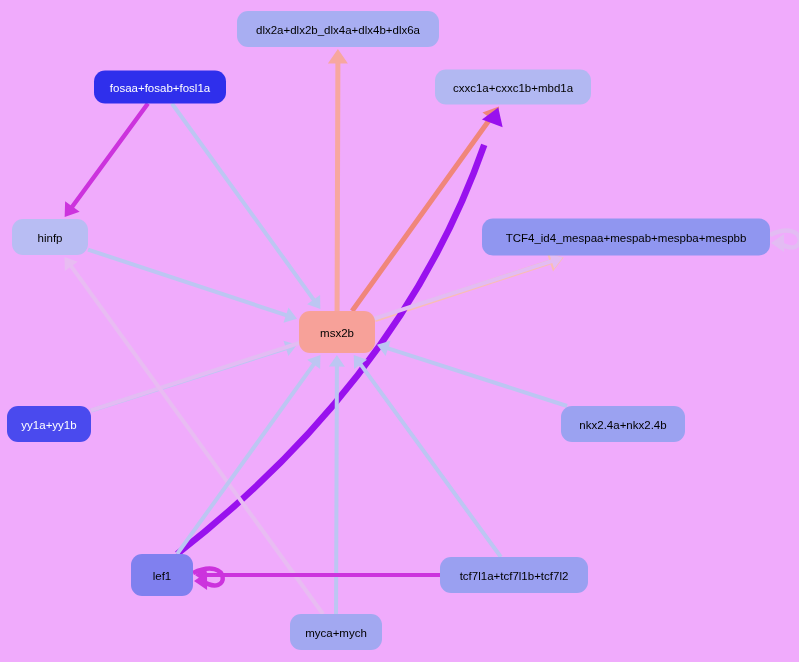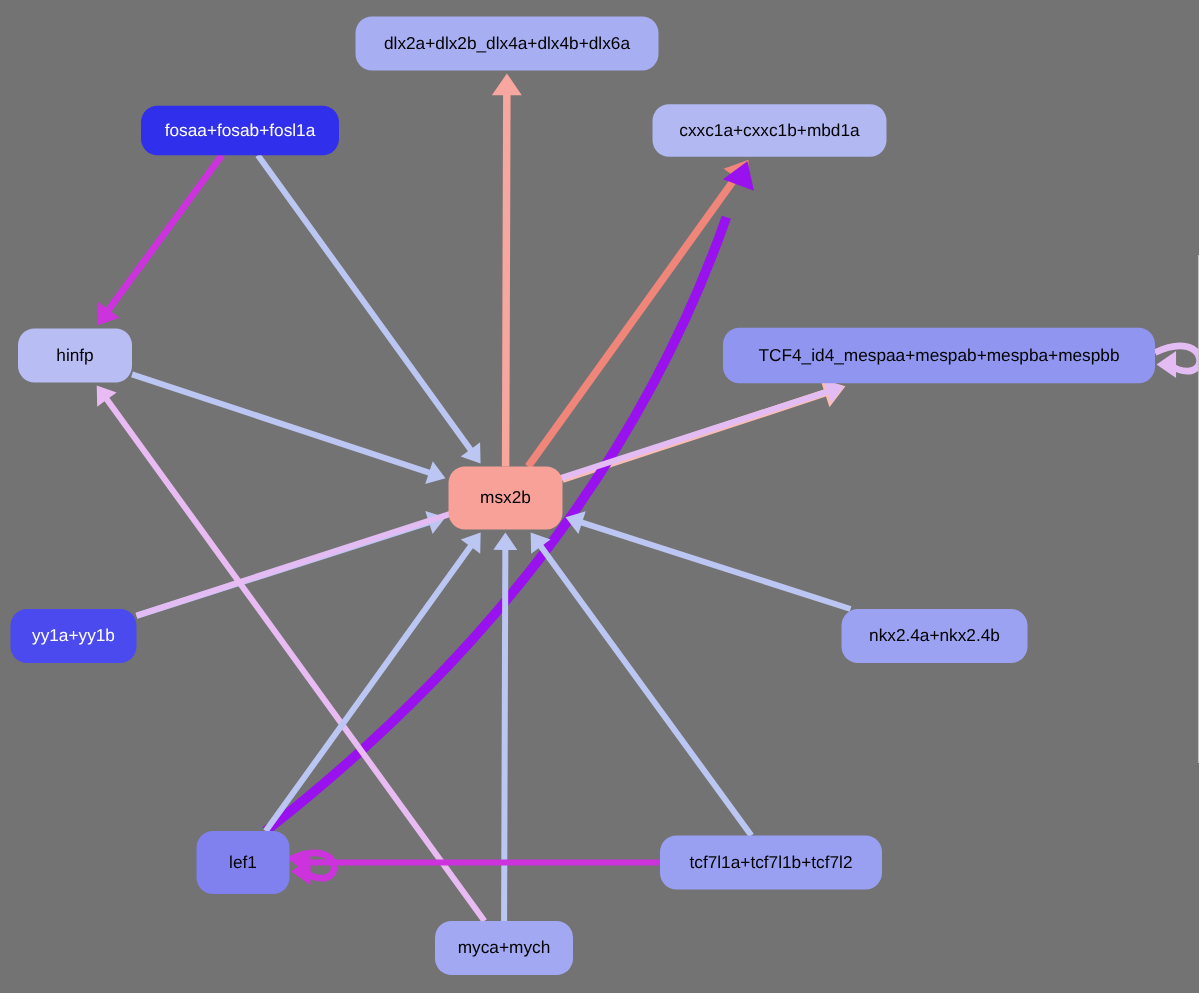--- a/index.html
+++ b/index.html
@@ -10,21 +10,21 @@
   body {
     width: 799px;
     height: 662px;
     font-family: "Liberation Sans", sans-serif;
     overflow: hidden;
   }
   #graph-root {
     position: relative;
     width: 799px;
     height: 662px;
-    background: #737373;
+    background: #f0abfc;
   }
   svg#network-svg {
     position: absolute;
     left: 0;
     top: 0;
     width: 799px;
     height: 662px;
     display: block;
   }
   .node-rect {

